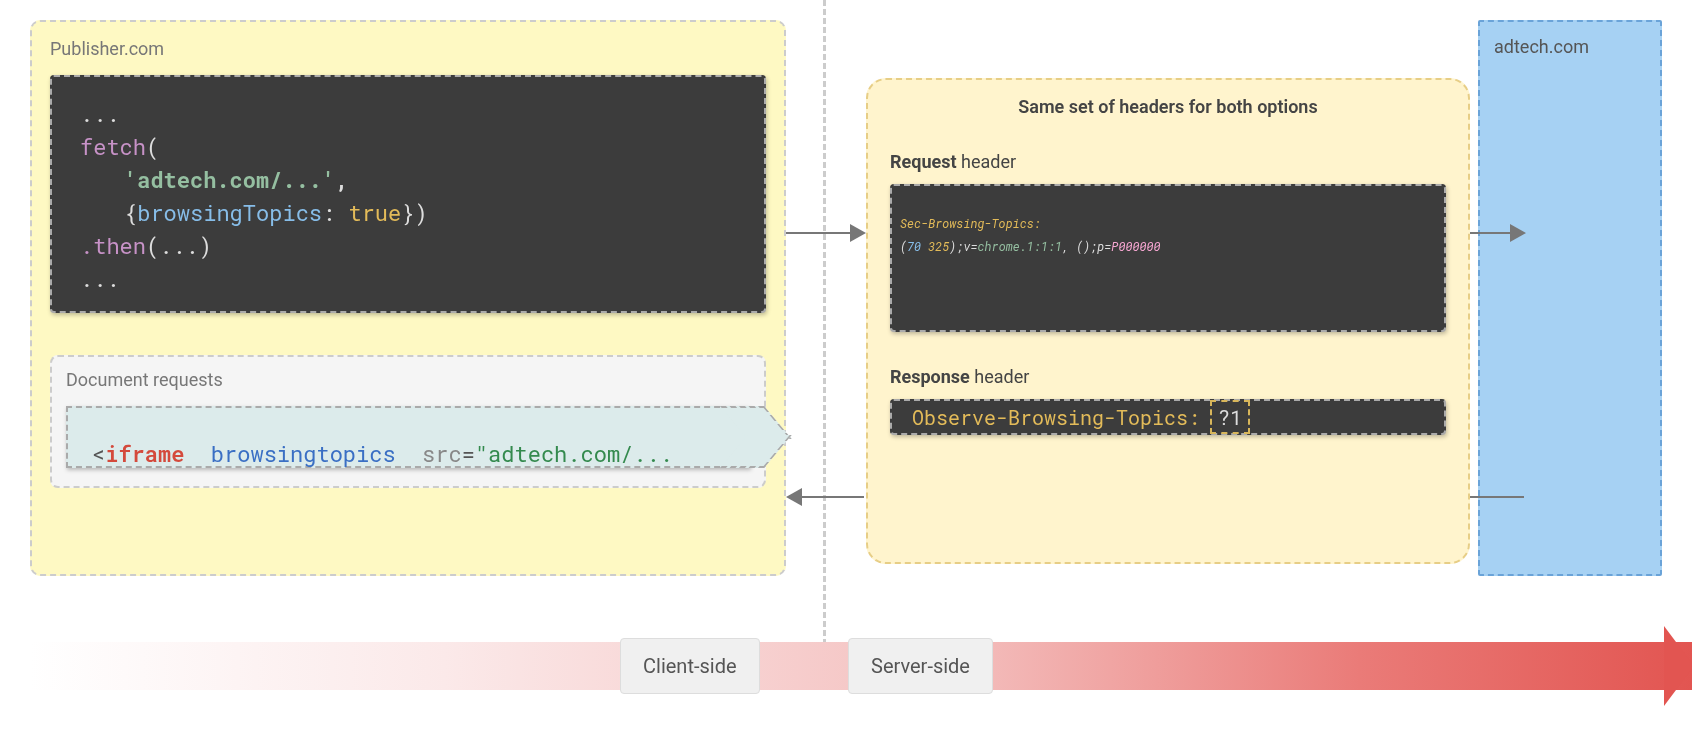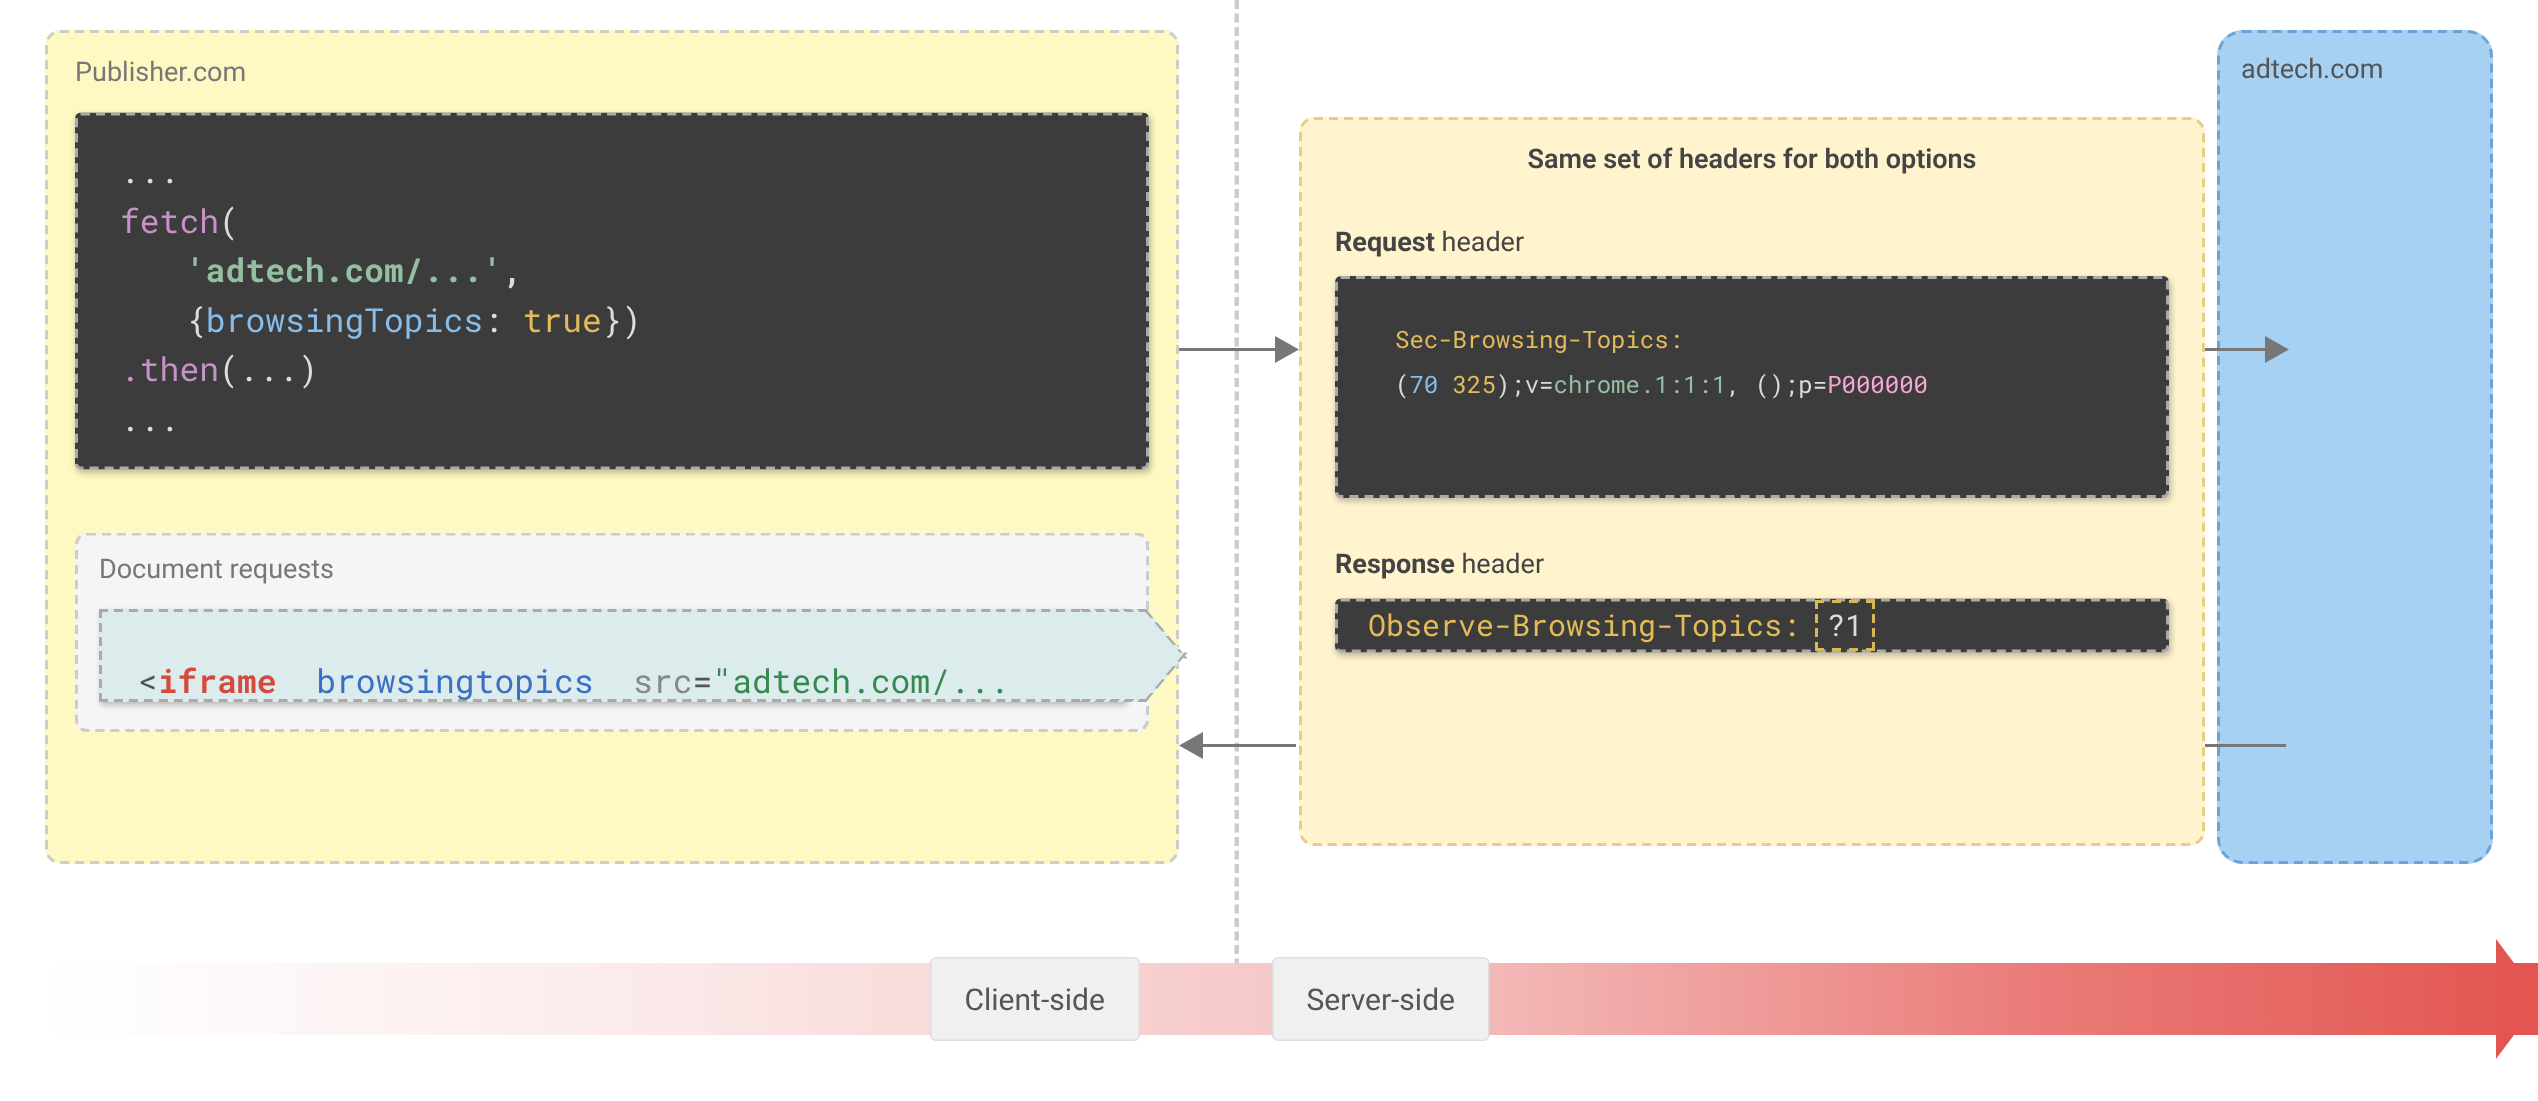--- a/index.html
+++ b/index.html
@@ -91,41 +91,41 @@
     left: 823px; top: 0; width: 0; height: 690px;
     border-left: 3px dashed #ccc;
   }
 
   
   .headers {
     position: absolute;
     left: 866px; top: 78px;
     width: 604px; height: 486px;
     border: 2px dashed #e7ce86;
-    border-radius: 10px;
+    border-radius: 20px;
     background: #fff4cd;
     padding: 16px 22px 20px;
   }
   .headers-title { text-align: center; font-weight: 600; font-size: 18px; color: #444; }
   .section-head { font-size: 18px; color: #444; margin-top: 34px; margin-bottom: 12px; }
   .section-head b { font-weight: 700; }
-  .req-block { height: 148px; padding: 26px 38px; font-size: 16px; line-height: 1.9; }
+  .req-block { height: 148px; padding: 26px 8px; font-size: 12px; line-height: 1.9; font-style: italic; }
   .resp-block { height: 36px; padding: 10px 20px; font-size: 20px; display: flex; align-items: center; gap: 10px; }
   .boxed {
     border: 2px dashed #d8b65a;
     padding: 0 6px;
   }
 
   
   .adtech {
     position: absolute;
     right: 30px; top: 20px;
     width: 184px; height: 556px;
     border: 2px dashed #6aa3d8;
-    border-radius: 17px;
+    border-radius: 2px;
     background: #a6d1f3;
     padding: 14px 14px;
   }
   .adtech .panel-label { color: #555; }
 
   
   .arrow {
     position: absolute;
     height: 2px;
     background: #777;

